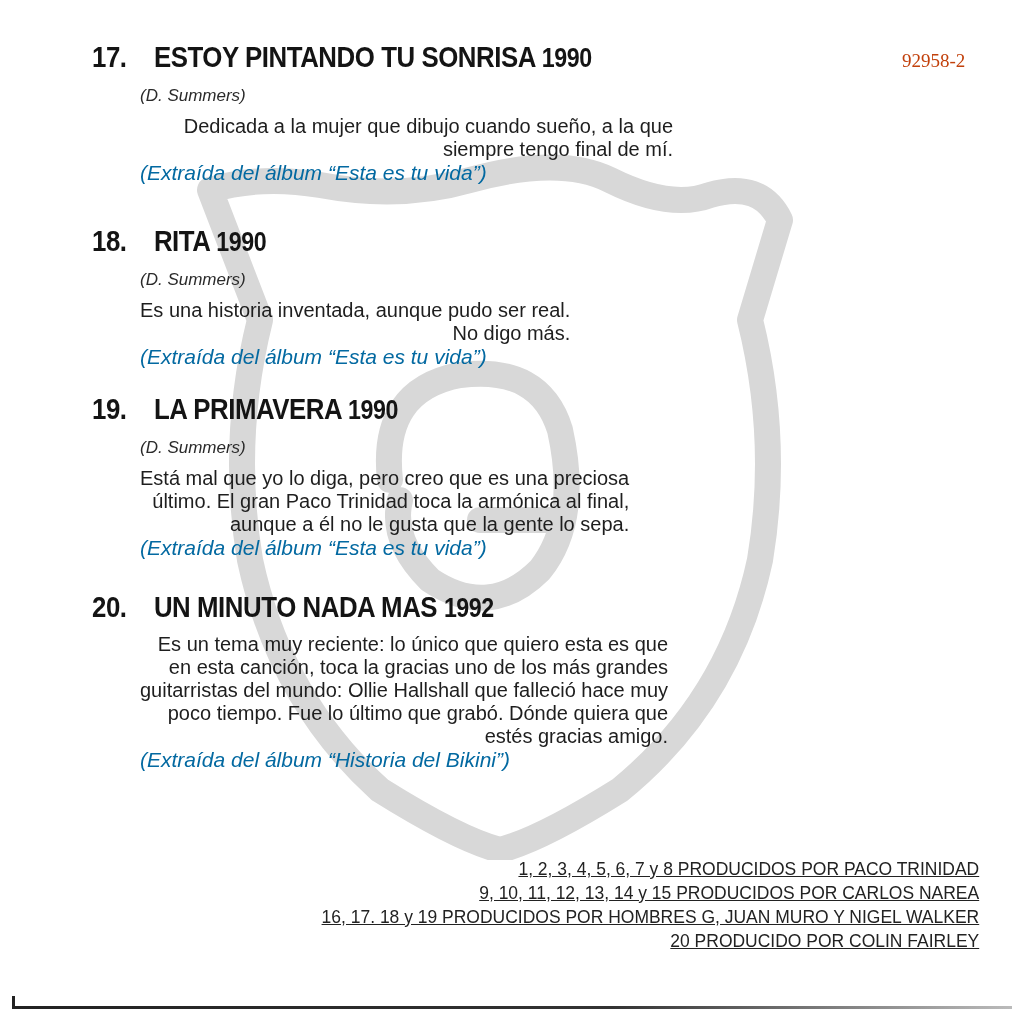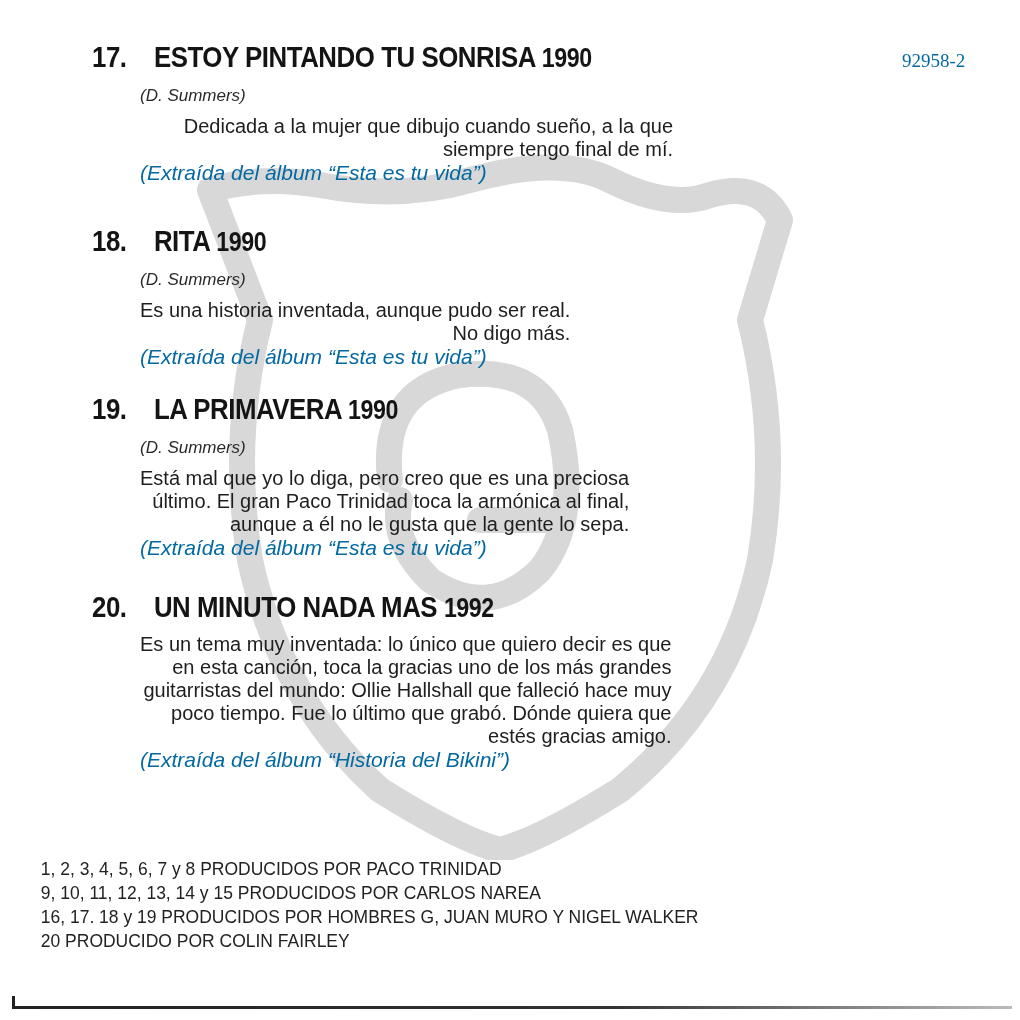--- a/index.html
+++ b/index.html
@@ -1,35 +1,35 @@
 <!DOCTYPE html>
 <html><head>
 <meta charset="utf-8">
 <style>
   html, body { margin: 0; padding: 0; }
   body {
     width: 1020px; height: 1020px; background: #ffffff; position: relative; overflow: hidden;
     font-family: "Liberation Sans", sans-serif; color: #1a1a1a;
   }
   .watermark { position: absolute; left: 140px; top: 140px; width: 720px; height: 720px; z-index: 0; }
-  .catalog { position: absolute; left: 902px; top: 50px; font-family: "Liberation Serif", serif; font-size: 19px; color: #0369a1; z-index: 2; }
+  .catalog { position: absolute; left: 902px; top: 50px; font-family: "Liberation Serif", serif; font-size: 19px; color: #c2410c; z-index: 2; }
   .track { position: absolute; left: 92px; z-index: 2; }
   .track-title {
     font-family: "Liberation Sans", sans-serif; font-weight: bold; font-size: 30px; letter-spacing: -0.5px;
     transform: scaleX(0.86); transform-origin: left top; white-space: nowrap; color: #141414; line-height: 34px;
   }
   .track-title .num { display: inline-block; width: 72px; }
   .track-title .year { font-size: 27px; }
   .body-block { margin-left: 48px; }
   .credit { font-style: italic; font-size: 17px; line-height: 22px; margin-top: 10px; color: #2a2a2a; }
   .desc { font-size: 20px; line-height: 23px; margin-top: 8px; color: #1e1e1e; white-space: nowrap; text-align: right; }
   .album { font-style: italic; font-size: 21px; line-height: 23px; color: #0369a1; white-space: nowrap; }
   .producers {
-    position: absolute; left: 0; width: 1020px; top: 857px; text-align: left; z-index: 2;
-    font-size: 19px; line-height: 24px; color: #222;
+    position: absolute; left: 0; width: 1020px; top: 857px; text-align: right; z-index: 2;
+    font-size: 19px; line-height: 24px; color: #222; text-decoration: underline;
   }
   .producers div { transform: scaleX(0.92); }
   .bottom-line { position: absolute; left: 12px; top: 1006px; width: 1000px; height: 3px;
     background: linear-gradient(to right, #222 0%, #333 60%, #bbb 100%); }
   .bottom-tick { position: absolute; left: 12px; top: 996px; width: 3px; height: 13px; background: #222; }
 </style>
 </head>
 <body>
 
 <svg class="watermark" viewBox="0 0 720 720">
@@ -83,21 +83,21 @@
     <div class="album">(Extraída del álbum “Esta es tu vida”)</div>
   </div>
 </div>
 
 <div class="track" style="top:590px;">
   <div class="track-title">
     <span class="num">20.</span><span>UN MINUTO NADA MAS</span> <span class="year">1992</span>
   </div>
   <div class="body-block">
     <div class="desc">
-      <div>Es un tema muy inventada: lo único que quiero decir es que</div>
+      <div>Es un tema muy reciente: lo único que quiero esta es que</div>
       <div>en esta canción, toca la gracias uno de los más grandes</div>
       <div>guitarristas del mundo: Ollie Hallshall que falleció hace muy</div>
       <div>poco tiempo. Fue lo último que grabó. Dónde quiera que</div>
       <div>estés gracias amigo.</div>
     </div>
     <div class="album">(Extraída del álbum “Historia del Bikini”)</div>
   </div>
 </div>
 
 <div class="producers">

